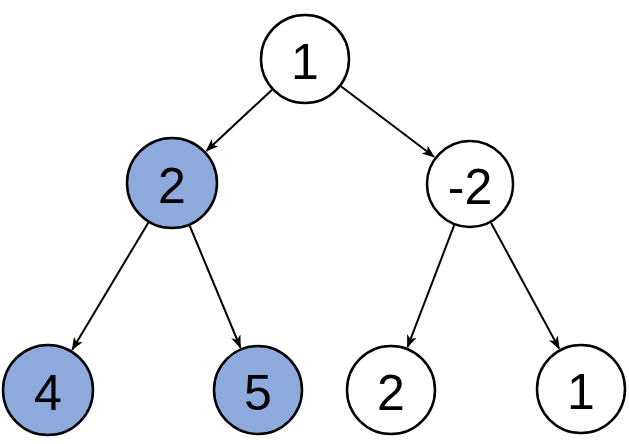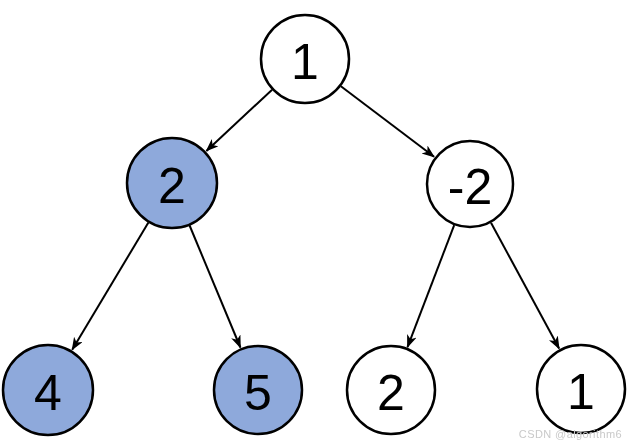--- a/index.html
+++ b/index.html
@@ -75,14 +75,13 @@
       </g>
       <g>
         <circle cx="391" cy="390" r="44" fill="#FFFFFF" stroke="#000000" stroke-width="2.5"></circle>
         <text x="391" y="390" text-anchor="middle" dominant-baseline="central" dy="0.06em" font-size="50" fill="#000000" class="node-label">2</text>
       </g>
       <g>
         <circle cx="581" cy="389" r="44" fill="#FFFFFF" stroke="#000000" stroke-width="2.5"></circle>
         <text x="581" y="389" text-anchor="middle" dominant-baseline="central" dy="0.06em" font-size="50" fill="#000000" class="node-label">1</text>
       </g>
     </svg>
-  <div class="watermark">CSDN @algorithm6</div>
 </div>
 
 </body></html>

